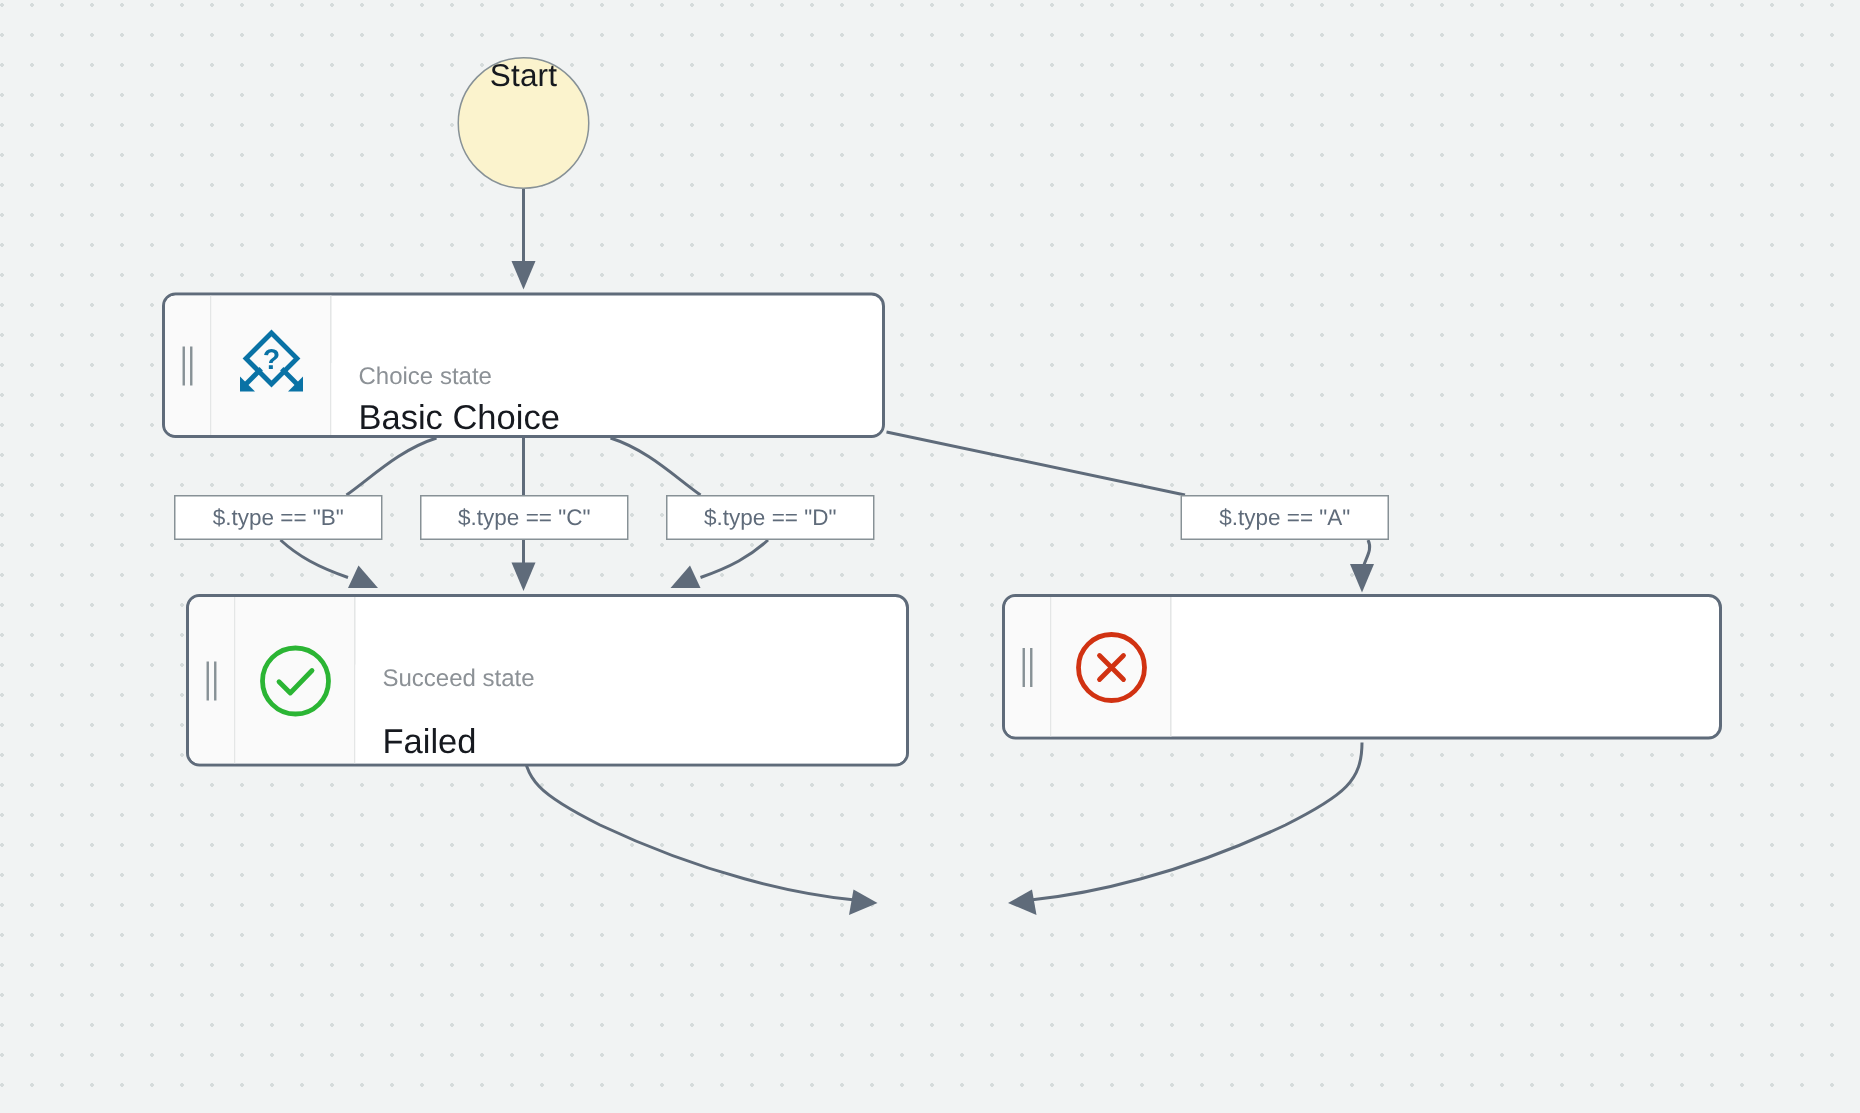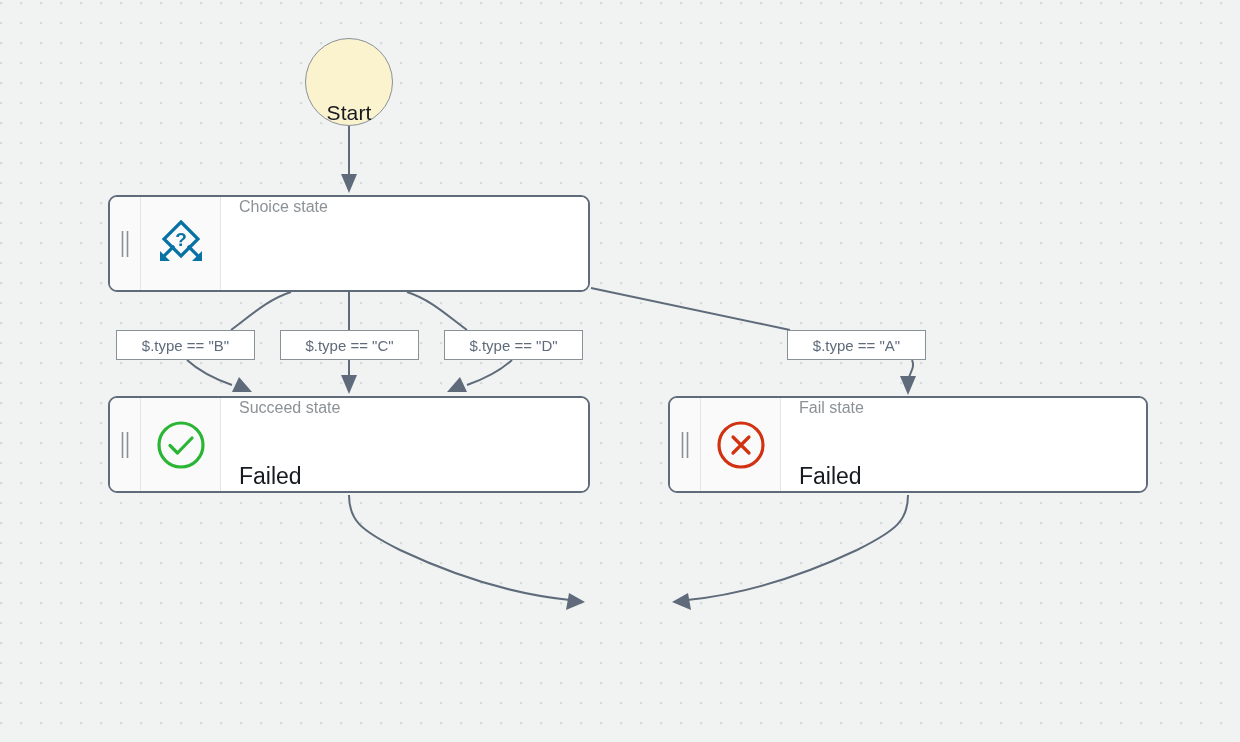--- a/index.html
+++ b/index.html
@@ -41,21 +41,21 @@
   .arrow-head { fill: #5f6b7a; }
 
   
   .terminal-node {
     position: absolute;
     border-radius: 50%;
     background: #fbf3cd;
     border: 1.5px solid #879196;
     box-sizing: border-box;
     display: flex;
-    align-items: flex-end;
+    align-items: flex-start;
     justify-content: center;
     color: #16191f;
     font-size: 21px;
     letter-spacing: 0.1px;
   }
 
   
   .state-node {
     position: absolute;
     box-sizing: border-box;
@@ -84,20 +84,21 @@
     align-items: center;
     justify-content: center;
   }
   .node-text-cell {
     flex: 1 1 auto;
     display: flex;
     flex-direction: column;
     justify-content: space-between;
     padding-left: 18px;
     background: #ffffff;
+    margin-top: 45px;
   }
   .node-subtitle {
     font-size: 16px;
     color: #8c9196;
     line-height: 1.25;
     margin-bottom: 3px;
   }
   .node-title {
     font-size: 23px;
     color: #16191f;
@@ -187,24 +188,25 @@
         </g>
         <g fill="#0972a5">
           <polygon points="6,44 6,34 16,44"></polygon>
           <polygon points="48,44 48,34 38,44"></polygon>
         </g>
         <text x="27" y="29" text-anchor="middle" font-family="Liberation Sans, sans-serif" font-size="19" font-weight="bold" fill="#0972a5">?</text>
       </svg>
     </div>
     <div class="node-text-cell">
       <div class="node-subtitle">Choice state</div>
-    </div>
-  </div>
-
-  <div class="state-node" style="left:108px; top:396px; width:482px; height:97px;">
+      <div class="node-title">Basic Choice</div>
+    </div>
+  </div>
+
+  <div class="state-node" style="left:124px; top:396px; width:482px; height:115px;">
     <div class="node-grip">
       <svg width="12" height="32" viewBox="0 0 12 32">
         <line x1="3.5" y1="3" x2="3.5" y2="29" stroke="#879196" stroke-width="1.6"></line>
         <line x1="8.5" y1="3" x2="8.5" y2="29" stroke="#879196" stroke-width="1.6"></line>
       </svg>
     </div>
     <div class="node-icon-cell">
       <svg width="52" height="52" viewBox="0 0 52 52">
         <circle cx="26" cy="26" r="22" fill="none" stroke="#2bb534" stroke-width="3.2"></circle>
         <path d="M15,26.5 L22.5,34 L37,19" fill="none" stroke="#2bb534" stroke-width="3.2" stroke-linecap="round" stroke-linejoin="round"></path>
@@ -222,24 +224,20 @@
         <line x1="3.5" y1="3" x2="3.5" y2="29" stroke="#879196" stroke-width="1.6"></line>
         <line x1="8.5" y1="3" x2="8.5" y2="29" stroke="#879196" stroke-width="1.6"></line>
       </svg>
     </div>
     <div class="node-icon-cell">
       <svg width="52" height="52" viewBox="0 0 52 52">
         <circle cx="26" cy="26" r="22" fill="none" stroke="#d13212" stroke-width="3.2"></circle>
         <path d="M18,18 L34,34 M34,18 L18,34" fill="none" stroke="#d13212" stroke-width="3.2" stroke-linecap="round"></path>
       </svg>
     </div>
-    <div class="node-text-cell">
-      <div class="node-subtitle">Fail state</div>
-      <div class="node-title">Failed</div>
-    </div>
   </div>
 
   <div class="edge-label" style="left:116px; top:330px; width:139px;">$.type == "B"</div>
 
   <div class="edge-label" style="left:280px; top:330px; width:139px;">$.type == "C"</div>
 
   <div class="edge-label" style="left:444px; top:330px; width:139px;">$.type == "D"</div>
 
   <div class="edge-label" style="left:787px; top:330px; width:139px;">$.type == "A"</div>
 

